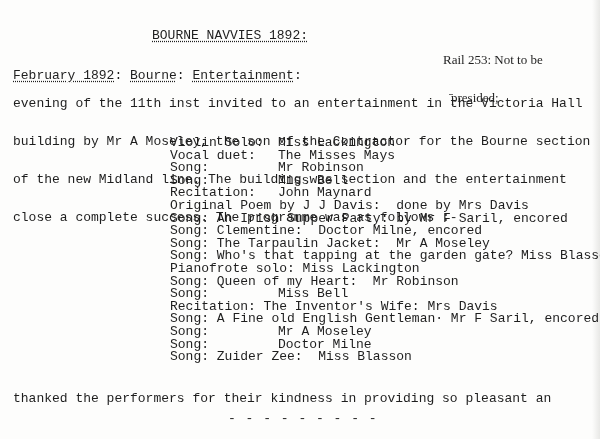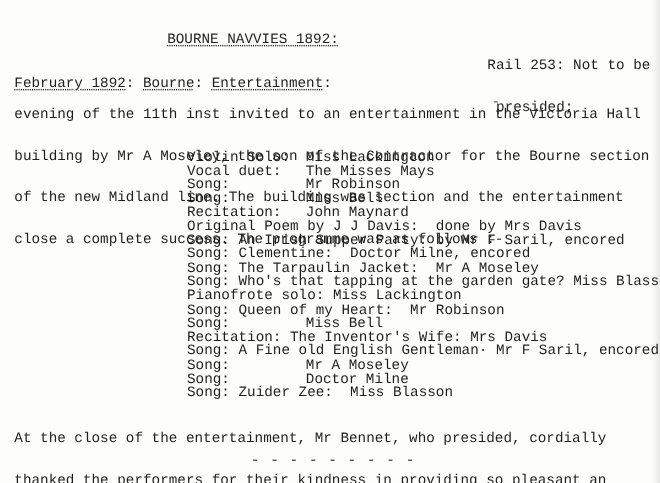--- a/index.html
+++ b/index.html
@@ -24,21 +24,21 @@
     .edge-shadow {
       position: absolute;
       right: 0; top: 0;
       width: 8px; height: 439px;
       background: linear-gradient(to right, rgba(255,255,255,0), rgba(215,215,212,0.55));
     }
     .abs { position: absolute; white-space: pre; }
     .u { text-decoration: underline; text-decoration-style: dotted; text-underline-offset: 2px; }
     .title { left: 152px; top: 30px; }
     .ref { left: 443px; top: 29px; }
-    .ref div { white-space: pre; }
+    .ref div { white-space: pre; font-family: Liberation Serif, serif; }
     .heading { left: 13px; top: 56px; margin-top: 14px; }
     .para { left: 13px; top: 73px; }
     .para div { white-space: pre; }
     .prog { left: 170px; top: 137px; }
     .prog .row { white-space: pre; height: 12.6px; }
     .prog .lbl { display: inline-block; width: 108px; }
     .closing { left: 13px; top: 368px; }
     .closing div { white-space: pre; }
     .rule { left: 228px; top: 413px; letter-spacing: 1px; }
   </style>
@@ -60,19 +60,18 @@
   <div class="abs para">
     <div>evening of the 11th inst invited to an entertainment in the Victoria Hall</div>
     <div>building by Mr A Moseley, the son of the Contractor for the Bourne section</div>
     <div>of the new Midland line. The building was section and the entertainment</div>
     <div>close a complete success. The programme was as follows :-</div>
   </div>
 
   <div class="abs prog" id="prog"><div class="row"><span class="lbl">Violin Solo:</span><span>Miss Lackington</span></div><div class="row"><span class="lbl">Vocal duet:</span><span>The Misses Mays</span></div><div class="row"><span class="lbl">Song:</span><span>Mr Robinson</span></div><div class="row"><span class="lbl">Song:</span><span>Miss Bell</span></div><div class="row"><span class="lbl">Recitation:</span><span>John Maynard</span></div><div class="row"><span>Original Poem by J J Davis:  done by Mrs Davis</span></div><div class="row"><span>Song: An Irish Supper Party: by Mr F Saril, encored</span></div><div class="row"><span>Song: Clementine:  Doctor Milne, encored</span></div><div class="row"><span>Song: The Tarpaulin Jacket:  Mr A Moseley</span></div><div class="row"><span>Song: Who's that tapping at the garden gate? Miss Blasso</span></div><div class="row"><span>Pianofrote solo: Miss Lackington</span></div><div class="row"><span>Song: Queen of my Heart:  Mr Robinson</span></div><div class="row"><span class="lbl">Song:</span><span>Miss Bell</span></div><div class="row"><span>Recitation: The Inventor's Wife: Mrs Davis</span></div><div class="row"><span>Song: A Fine old English Gentleman· Mr F Saril, encored</span></div><div class="row"><span class="lbl">Song:</span><span>Mr A Moseley</span></div><div class="row"><span class="lbl">Song:</span><span>Doctor Milne</span></div><div class="row"><span>Song: Zuider Zee:  Miss Blasson</span></div></div>
 
   <div class="abs closing">
-    <div>At the close of the entertainment, Mr Bennet, who presided, cordially</div>
     <div>thanked the performers for their kindness in providing so pleasant an</div>
     
   </div>
 
   <div class="abs rule">- - - - - - - - -</div>
 </div>
 
 </body></html>

